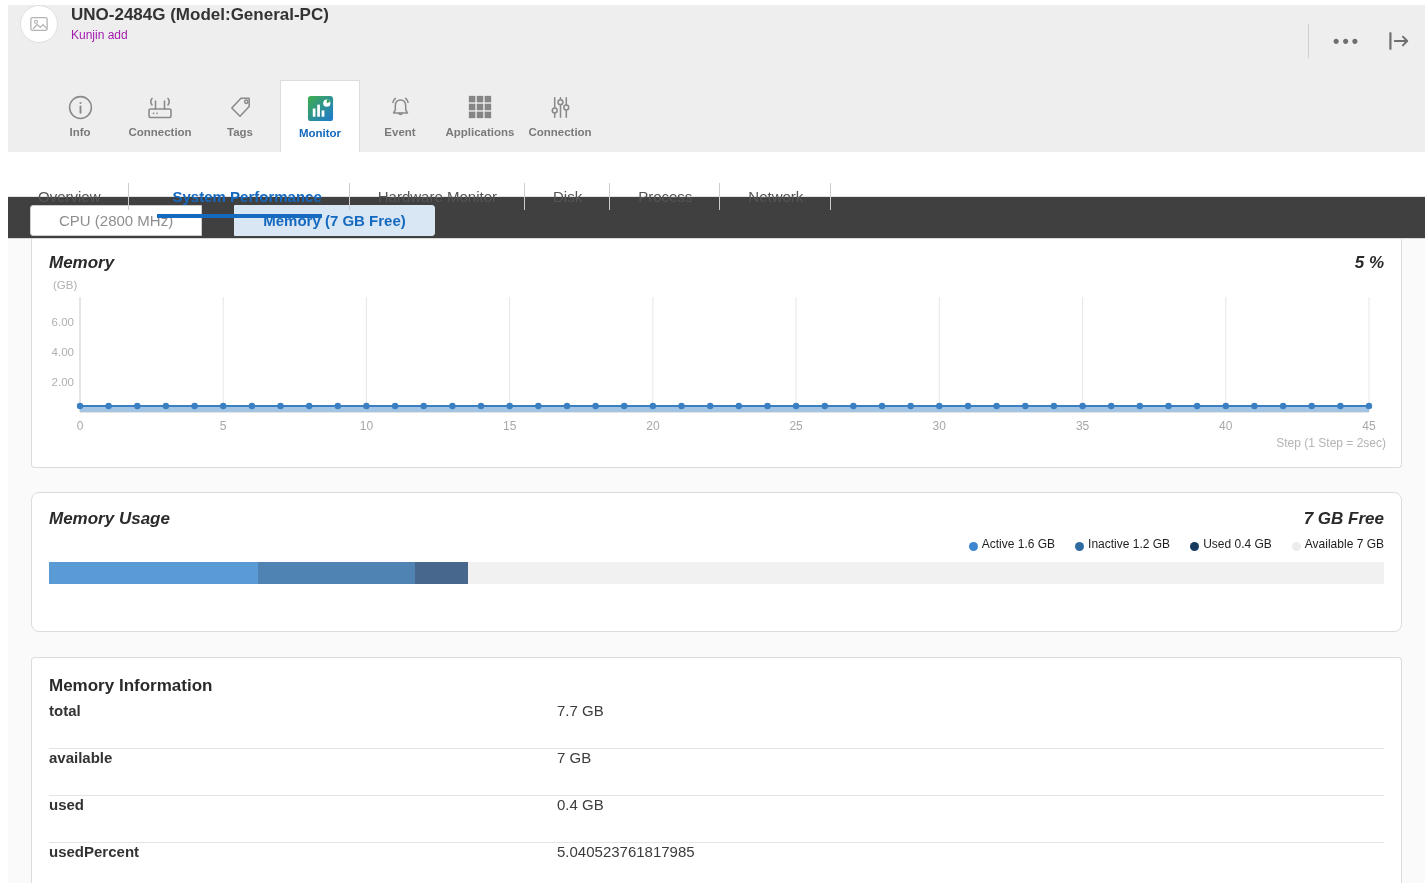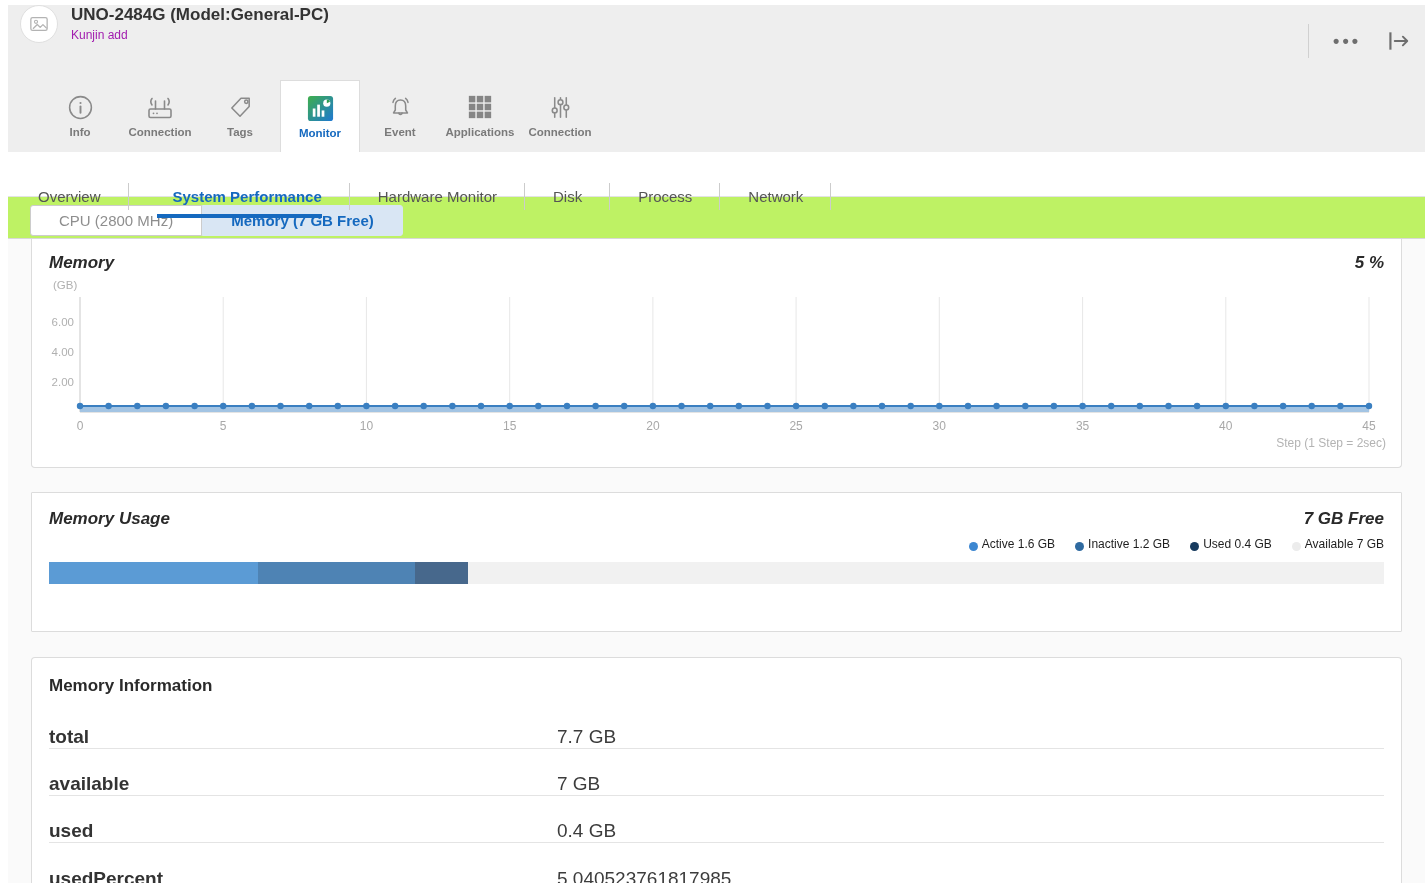--- a/index.html
+++ b/index.html
@@ -33,50 +33,50 @@
     border-bottom:1px solid #e3e3e3; }
   .subtab { position:relative; height:100%; display:flex; align-items:center; padding:0 28px;
     font-size:15px; color:#555; cursor:pointer; white-space:nowrap;margin-top:44px; }
   .subtab:first-child { padding-left:8px; }
   .subtab::after { content:''; position:absolute; right:0; top:9px; height:27px; width:1px; background:#ccc; }
   .subtab.active { color:var(--accent); font-weight:bold;padding-left:44px; }
   .subtab.active::before { content:''; position:absolute; left:28px; right:28px; bottom:0; height:4px;
     background:var(--accent); }
 
   
-  .toggles { background:#bef264; padding:8px 0 2px 22px; display:flex; }
+  .toggles { background:#404040; padding:8px 0 2px 22px; display:flex;gap:32px; }
   .toggle { height:31px; line-height:29px; padding:0 28px; font-size:15px; cursor:pointer; white-space:nowrap; }
   .toggle.inactive { border:1px solid #ccc; border-radius:3px 0 0 3px; color:#8e8e8e; background:#fff; }
   .toggle.active { background:#d9e6f4; border:1px solid #d9e6f4; color:var(--accent); font-weight:bold;
     border-radius:0 3px 3px 0; }
 
   
   .content { background:#fafafa; border-top:1px solid #d8d8d8; padding:0 23px 30px; }
-  .card { background:#fff; border:1px solid #dcdcdc; border-radius:1px; }
+  .card { background:#fff; border:1px solid #dcdcdc; border-radius:8px; }
   .card-titlerow { display:flex; justify-content:space-between; align-items:center;font-style:italic; }
   .card-title { font-size:17px; font-weight:bold; color:#2a2a2a; }
   .card-value { font-size:17px; font-weight:bold; color:#2a2a2a; }
 
   .chart-card { border-top:none; border-radius:0 0 4px 4px; height:229px; padding:14px 17px; }
   svg.chart { display:block; margin-top:4px; }
   svg.chart text.tick  { font-size:11.5px; fill:#b0b0b0; }
   svg.chart text.xtick { font-size:12px; fill:#a8a8a8; }
   svg.chart text.steplabel { font-size:12px; fill:#b3b3b3; }
 
   .usage-card { margin-top:24px; height:140px; padding:16px 17px; }
   .legend-row { display:flex; justify-content:flex-end; gap:20px; margin-top:8px; }
   .legend-item { display:flex; align-items:flex-end; gap:4px; font-size:12px; color:#1e1e1e; }
   .dot { width:9px; height:9px; border-radius:50%; flex:none; }
   .usage-bar { display:flex; height:22px; margin-top:11px; overflow:hidden; }
   .usage-bar > div { height:100%; }
 
   .info-card { margin-top:25px; padding:16px 17px 0; height:270px; border-bottom:none;
     border-radius:4px 4px 0 0; }
   .info-title { font-size:17px; font-weight:bold; color:#2a2a2a; margin:2px 0 6px; }
-  .info-row { display:flex; align-items:flex-end; height:47px; border-bottom:1px solid #e4e4e4; font-size:19px; }
+  .info-row { display:flex; align-items:flex-start; height:47px; border-bottom:1px solid #e4e4e4; font-size:15px; }
   .info-row:last-child { border-bottom:none; }
   .info-key { width:508px; font-weight:bold; color:#333; flex:none; }
   .info-val { color:#3c3c3c; }
 
   .gicon { stroke:#8a8a8a; fill:none; stroke-width:1.6; stroke-linecap:round; stroke-linejoin:round; }
   .gicon-fill { fill:#858585; }
   .dicon { stroke:#d8d8d8; fill:none; stroke-width:1.8; stroke-linecap:round; }
 </style>
 </head>
 <body>

